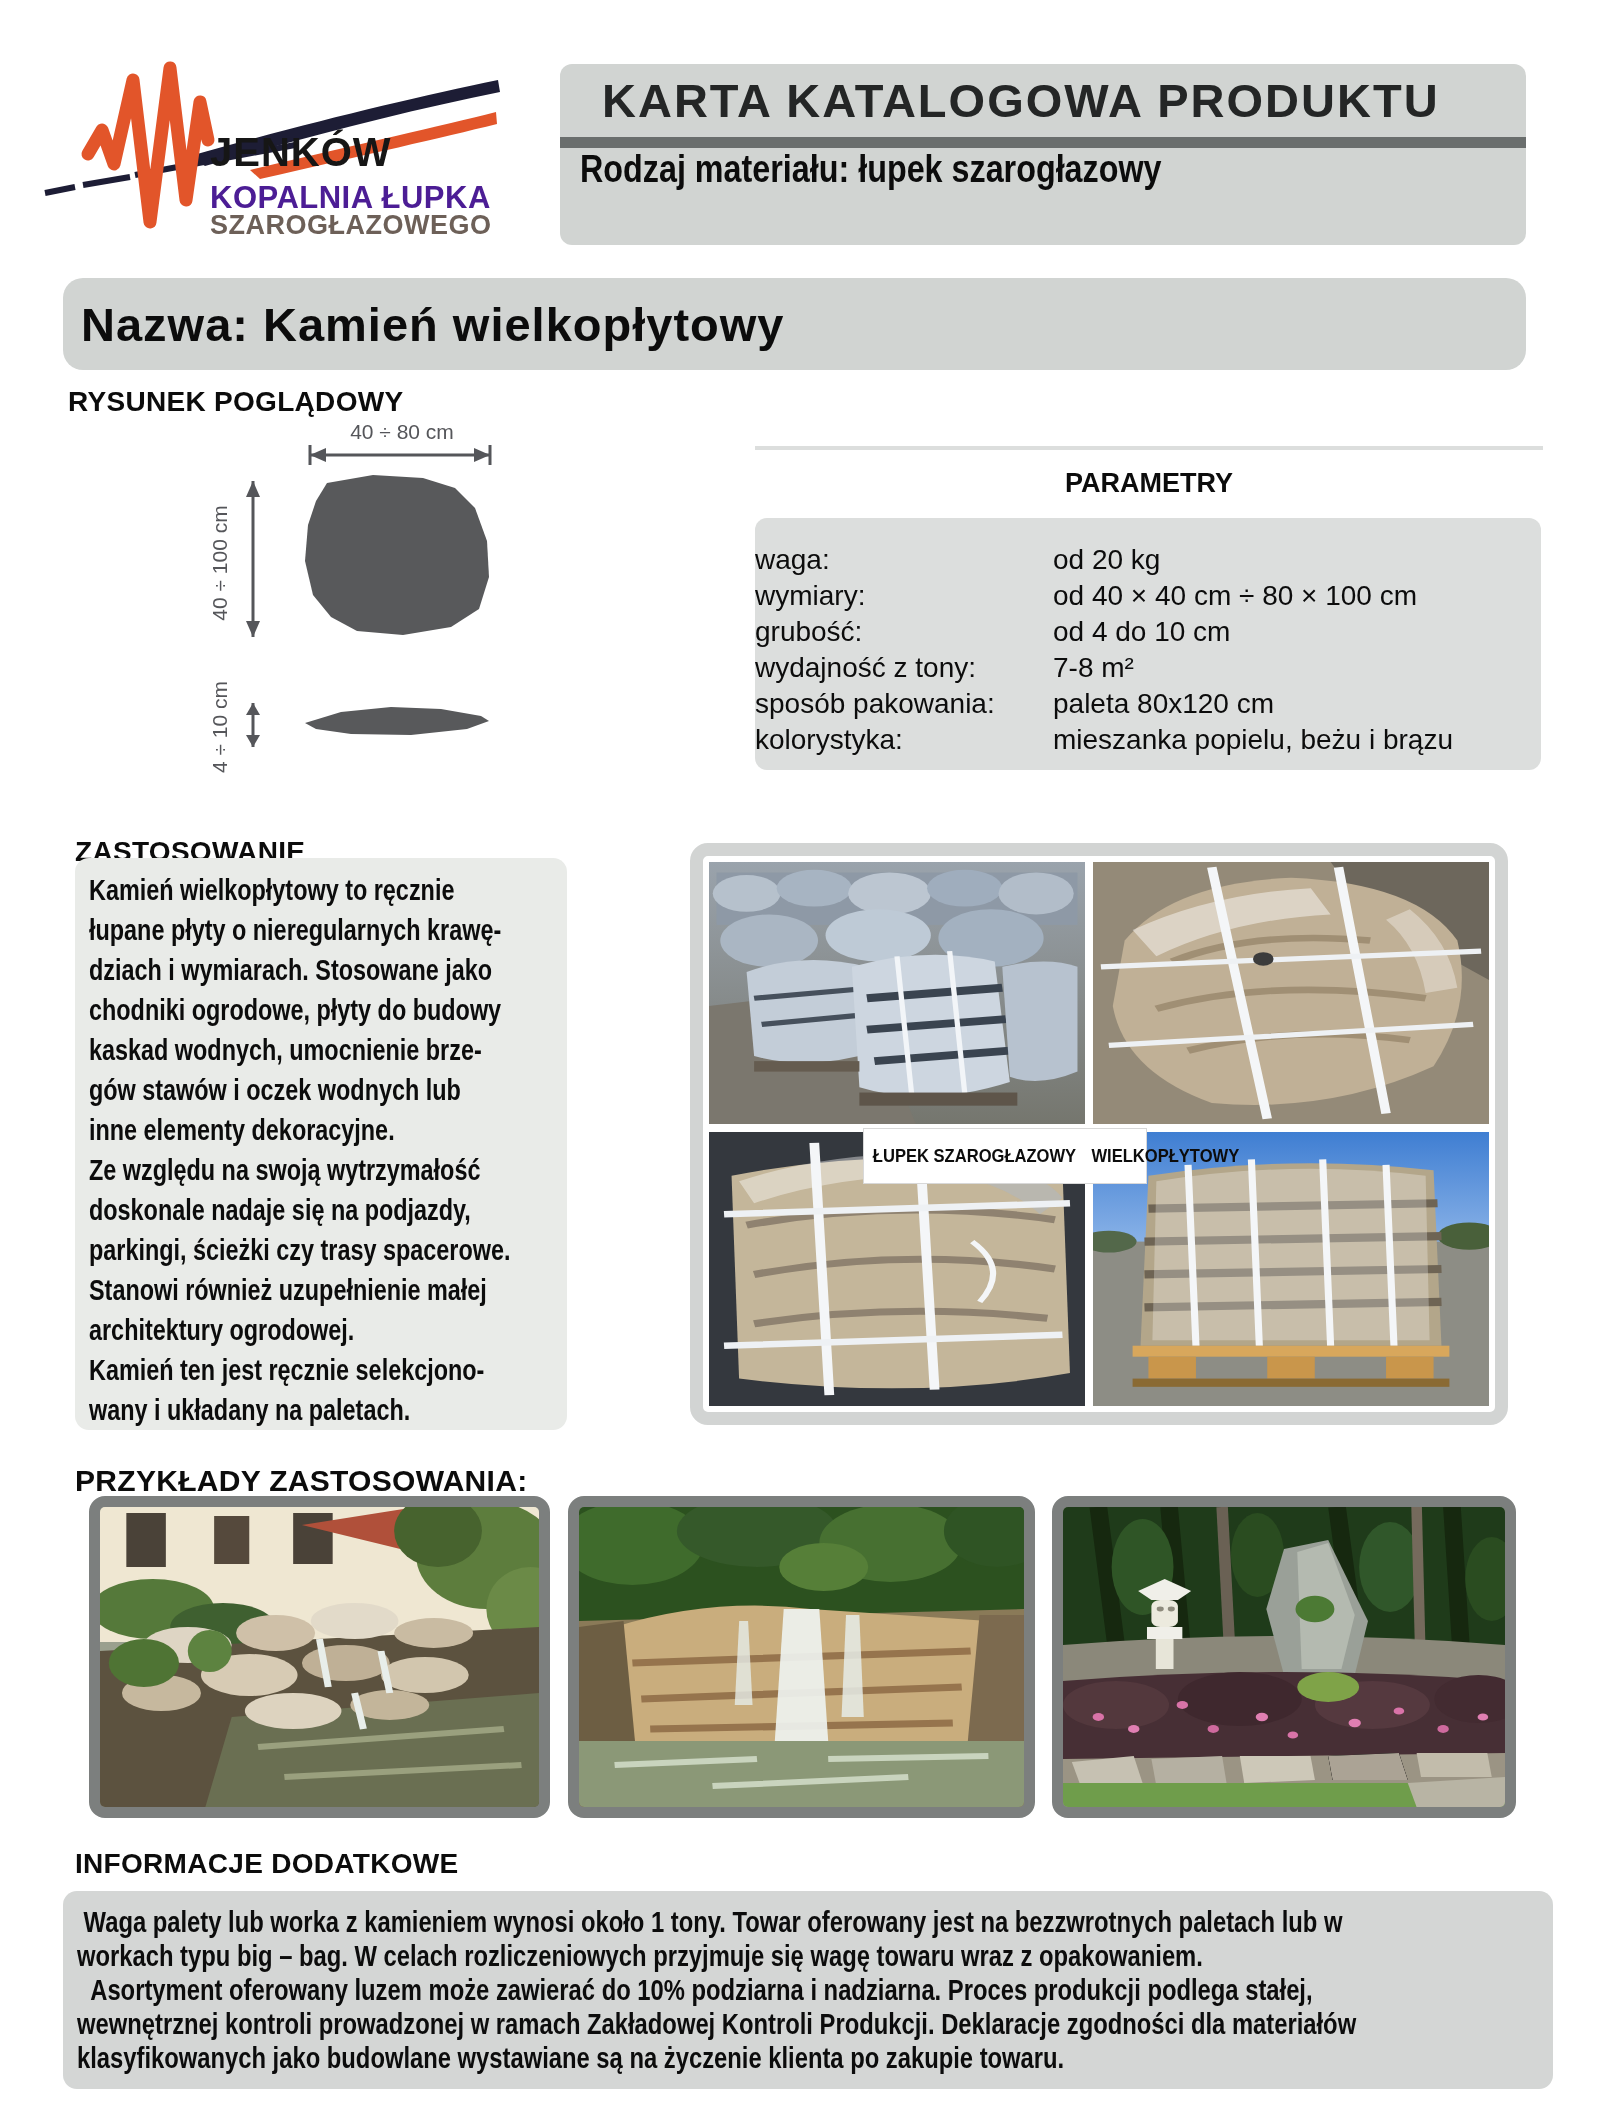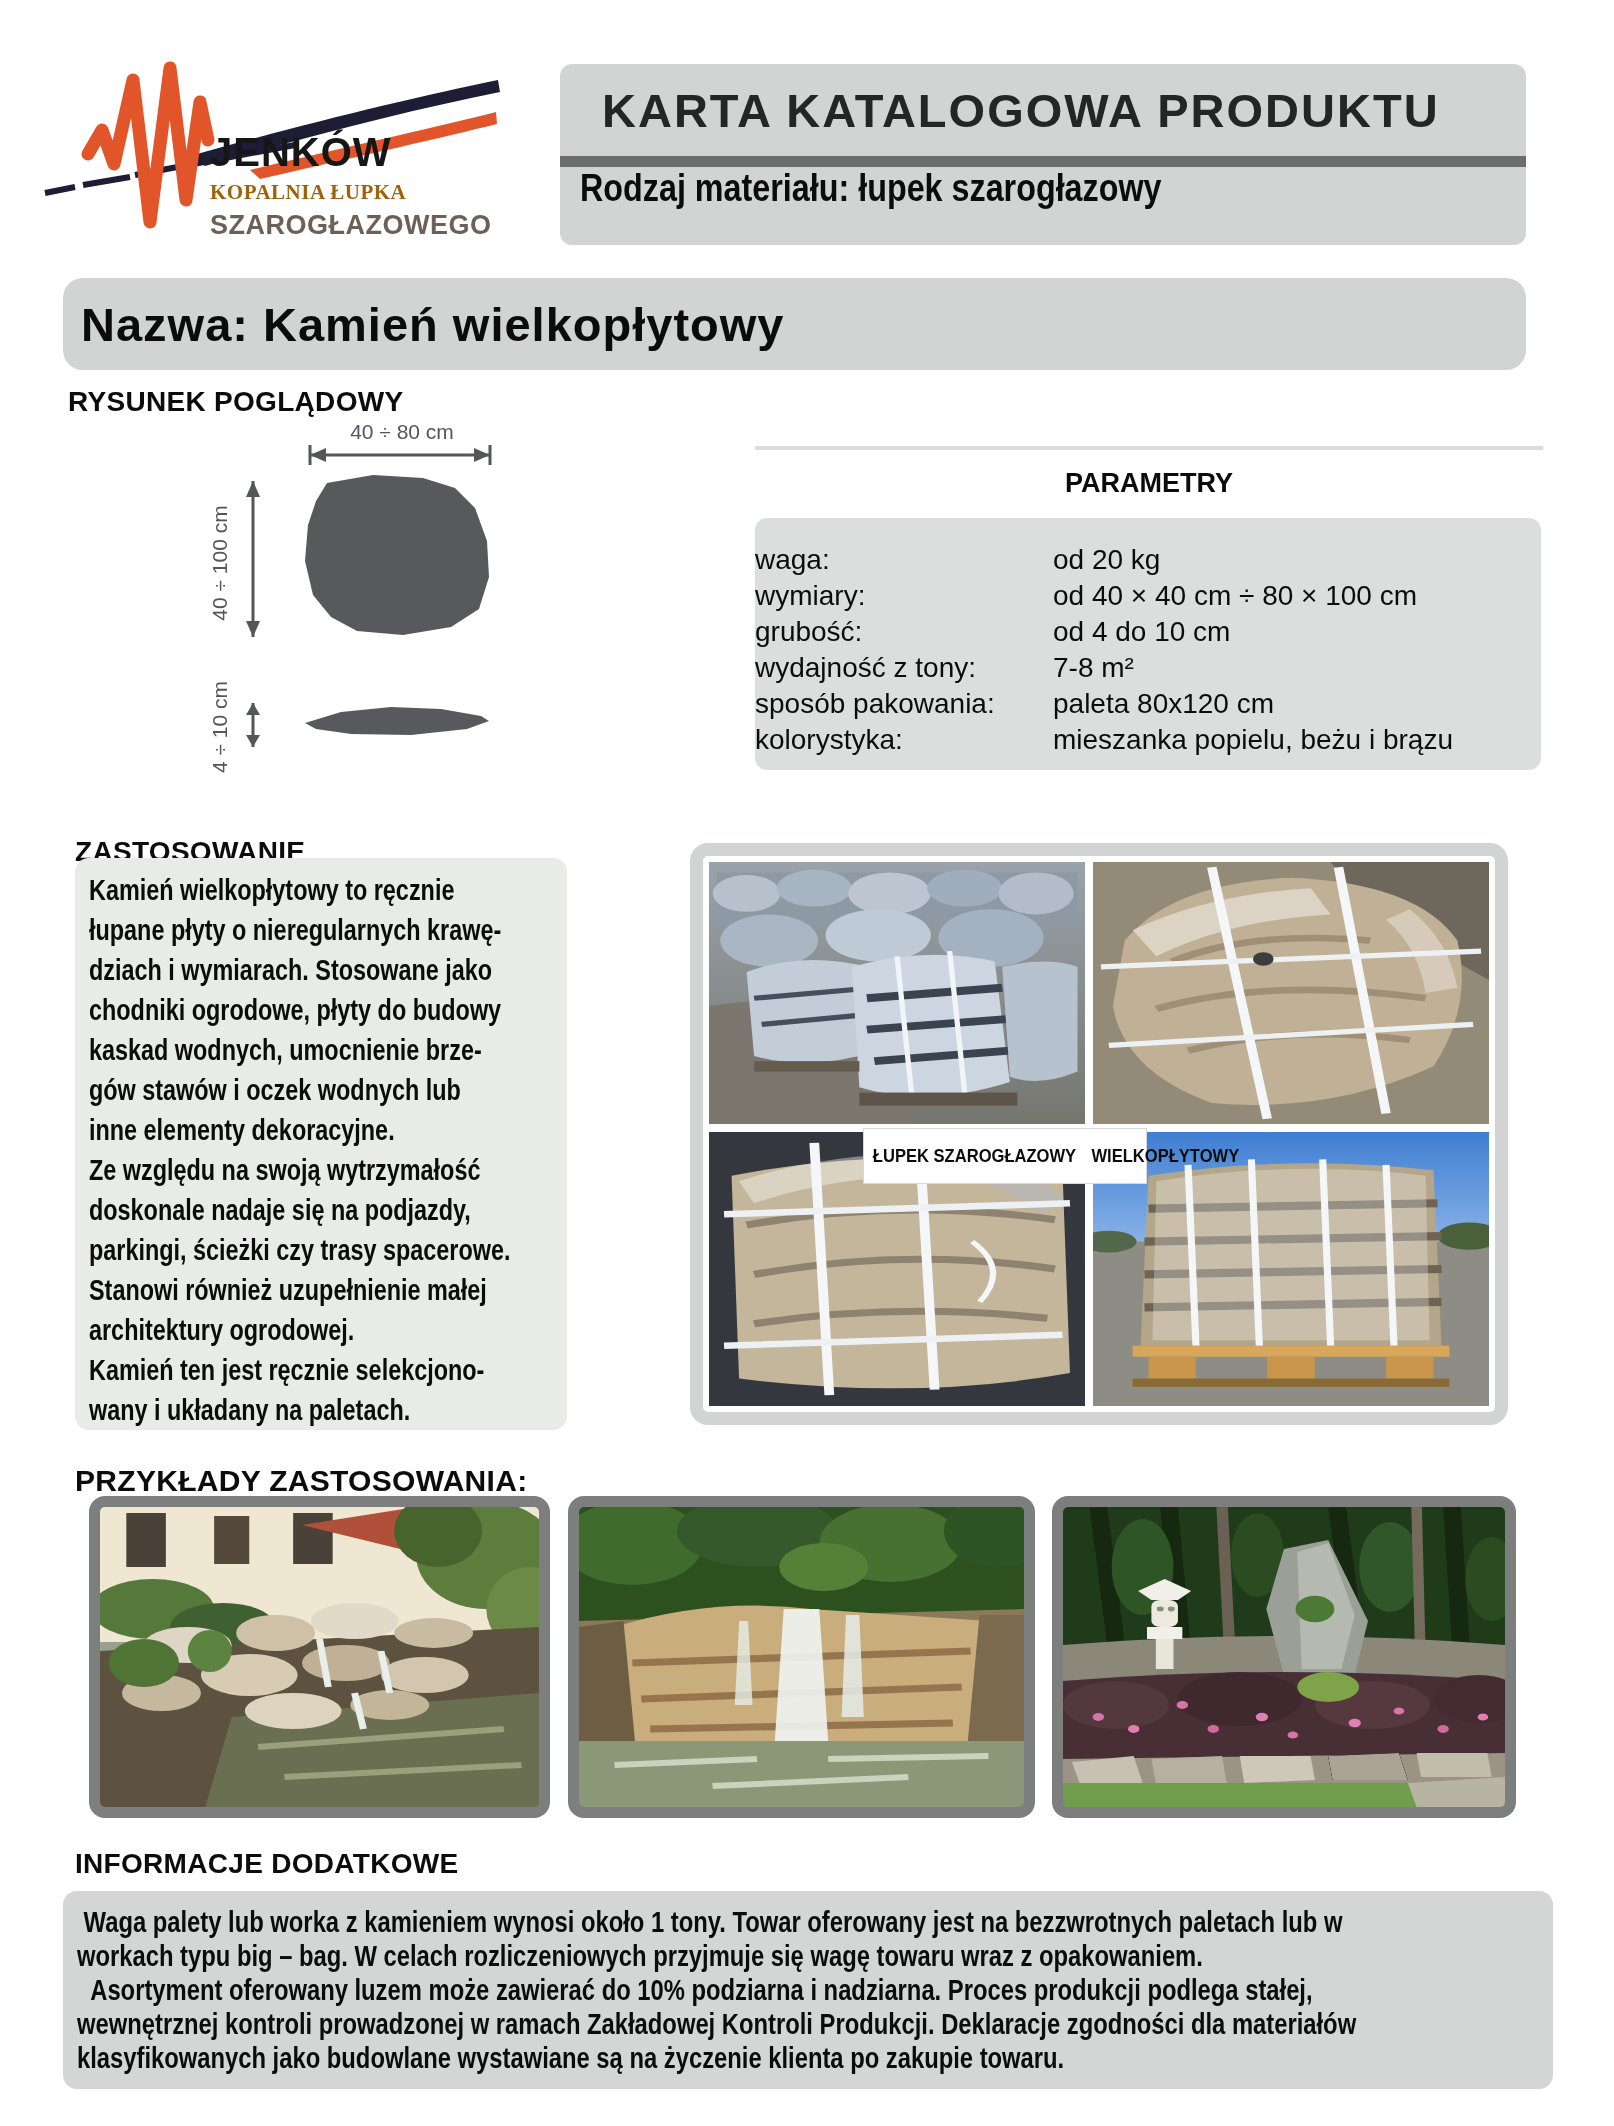--- a/index.html
+++ b/index.html
@@ -3,26 +3,26 @@
 <meta charset="utf-8">
 <style>
   html,body{margin:0;padding:0;background:#ffffff;}
   body{width:1614px;height:2126px;position:relative;font-family:"Liberation Sans","DejaVu Sans",sans-serif;color:#111;}
   .abs{position:absolute;}
 
   
   .logo-wrap{left:40px;top:40px;width:480px;height:205px;}
   .logo-art{position:absolute;left:0;top:0;width:480px;height:205px;}
   .logo-name{position:absolute;left:170px;top:90px;font-size:40px;font-weight:bold;color:#161616;letter-spacing:1px;}
-  .logo-sub1{position:absolute;left:170px;top:140px;font-size:21px;font-weight:bold;color:#a16207;letter-spacing:.5px;font-family:Liberation Serif, serif;}
+  .logo-sub1{position:absolute;left:170px;top:140px;font-size:31px;font-weight:bold;color:#4c1d95;letter-spacing:.5px;}
   .logo-sub2{position:absolute;left:170px;top:170px;font-size:27px;font-weight:bold;color:#6d6058;letter-spacing:.5px;}
 
   
   .header-box{left:560px;top:64px;width:966px;height:181px;background:#d1d4d2;border-radius:12px;overflow:hidden;}
-  .header-title{height:92px;display:flex;align-items:center;padding-left:42px;font-size:47px;font-weight:bold;letter-spacing:2px;color:#242626;}
+  .header-title{height:73px;display:flex;align-items:center;padding-left:42px;font-size:47px;font-weight:bold;letter-spacing:2px;color:#242626;}
   .header-divider{height:11px;background:#6a6e6d;}
   .header-sub{height:122px;display:flex;padding-left:20px;}
   .header-sub span{font-size:38px;font-weight:bold;color:#0c0c0c;transform:scaleX(.85);transform-origin:0 50%;white-space:nowrap;}
 
   
   .name-banner{left:63px;top:278px;width:1463px;height:92px;background:#d1d4d2;border-radius:20px;display:flex;align-items:center;padding-left:18px;box-sizing:border-box;}
   .name-banner span{font-size:47px;font-weight:bold;letter-spacing:1px;color:#0c0c0c;}
 
   .sec-heading{font-size:28px;font-weight:bold;color:#0c0c0c;letter-spacing:.3px;white-space:nowrap;}
 

